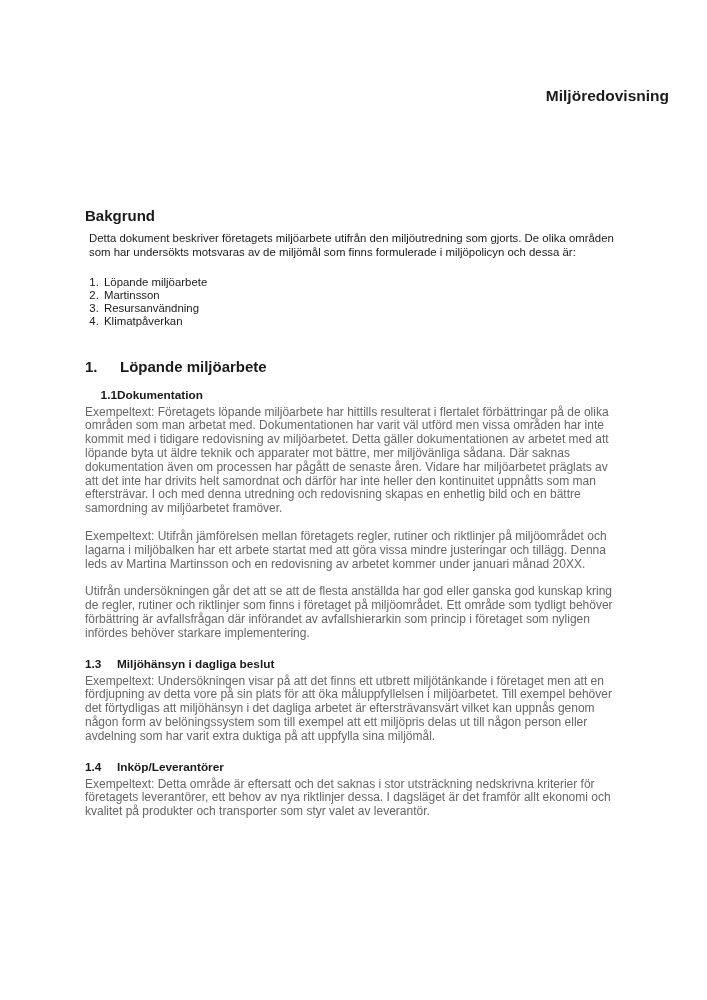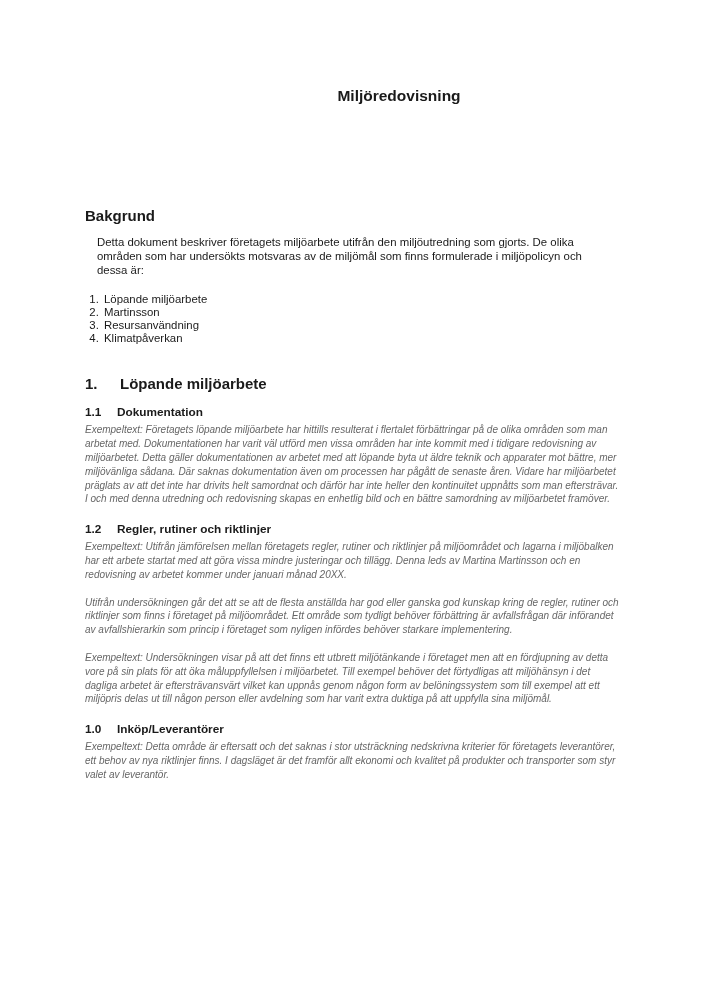--- a/index.html
+++ b/index.html
@@ -20,30 +20,30 @@
     position: absolute;
     left: 85px;
     top: 0;
     width: 540px;
   }
   .doc-title {
     margin: 0;
     padding-top: 87px;
     font-size: 15.5px;
     font-weight: 700;
-    text-align: center;
+    text-align: right;
     transform: translateX(44px);
   }
   .h-bakgrund {
     margin: 102px 0 8px 0;
     font-size: 15px;
     font-weight: 700;
   }
   .intro {
-    margin: 12px;
+    margin: 4px;
     font-size: 11.4px;
     line-height: 13.8px;
   }
   ol.goal-list {
     margin: 16px 0 0 0;
     padding-left: 17px;
     font-size: 11.4px;
     line-height: 13px;
     list-style: decimal;
   }
@@ -60,29 +60,29 @@
     flex: 0 0 35px;
   }
   .h-sub {
     display: flex;
     margin: 16px 0 4px 0;
     font-size: 11.8px;
     font-weight: 700;
   }
   .h-sub.first {
     margin-top: 13px;
+    text-align: right;
   }
   .h-sub .num {
     flex: 0 0 32px;
   }
   .example {
     margin: 0 4px 14px 0;
-    font-size: 10px;
+    font-size: 12px;
     line-height: 13.8px;
-    font-style: italic;
     color: #666666;
   }
   .footer {
     position: absolute;
     top: 941px;
     left: 0;
     width: 707px;
     text-align: right;
     font-size: 11.4px;
     color: #1a1a1a;
@@ -111,31 +111,31 @@
       <span class="num">1.</span>
       <span>Löpande miljöarbete</span>
     </div>
 
     <div class="h-sub first">
       <span class="num">1.1</span>
       <span>Dokumentation</span>
     </div>
     <p class="example">Exempeltext: Företagets löpande miljöarbete har hittills resulterat i flertalet förbättringar på de olika områden som man arbetat med. Dokumentationen har varit väl utförd men vissa områden har inte kommit med i tidigare redovisning av miljöarbetet. Detta gäller dokumentationen av arbetet med att löpande byta ut äldre teknik och apparater mot bättre, mer miljövänliga sådana. Där saknas dokumentation även om processen har pågått de senaste åren. Vidare har miljöarbetet präglats av att det inte har drivits helt samordnat och därför har inte heller den kontinuitet uppnåtts som man eftersträvar. I och med denna utredning och redovisning skapas en enhetlig bild och en bättre samordning av miljöarbetet framöver.</p>
 
-    <div class="h-sub">
-      <span class="num">1.2</span>
-      <span>Regler, rutiner och riktlinjer</span>
-    </div>
     <p class="example">Exempeltext: Utifrån jämförelsen mellan företagets regler, rutiner och riktlinjer på miljöområdet och lagarna i miljöbalken har ett arbete startat med att göra vissa mindre justeringar och tillägg. Denna leds av Martina Martinsson och en redovisning av arbetet kommer under januari månad 20XX.</p>
     <p class="example">Utifrån undersökningen går det att se att de flesta anställda har god eller ganska god kunskap kring de regler, rutiner och riktlinjer som finns i företaget på miljöområdet. Ett område som tydligt behöver förbättring är avfallsfrågan där införandet av avfallshierarkin som princip i företaget som nyligen infördes behöver starkare implementering.</p>
 
+    <div class="h-sub">
+      <span class="num">1.3</span>
+      <span>Miljöhänsyn i dagliga beslut</span>
+    </div>
     <p class="example">Exempeltext: Undersökningen visar på att det finns ett utbrett miljötänkande i företaget men att en fördjupning av detta vore på sin plats för att öka måluppfyllelsen i miljöarbetet. Till exempel behöver det förtydligas att miljöhänsyn i det dagliga arbetet är eftersträvansvärt vilket kan uppnås genom någon form av belöningssystem som till exempel att ett miljöpris delas ut till någon person eller avdelning som har varit extra duktiga på att uppfylla sina miljömål.</p>
 
     <div class="h-sub">
-      <span class="num">1.0</span>
+      <span class="num">1.4</span>
       <span>Inköp/Leverantörer</span>
     </div>
-    <p class="example">Exempeltext: Detta område är eftersatt och det saknas i stor utsträckning nedskrivna kriterier för företagets leverantörer, ett behov av nya riktlinjer finns. I dagsläget är det framför allt ekonomi och kvalitet på produkter och transporter som styr valet av leverantör.</p>
+    <p class="example">Exempeltext: Detta område är eftersatt och det saknas i stor utsträckning nedskrivna kriterier för företagets leverantörer, ett behov av nya riktlinjer dessa. I dagsläget är det framför allt ekonomi och kvalitet på produkter och transporter som styr valet av leverantör.</p>
 
   </div>
 
   <div class="footer">1(3)</div>
 </div>
 
 </body></html>

